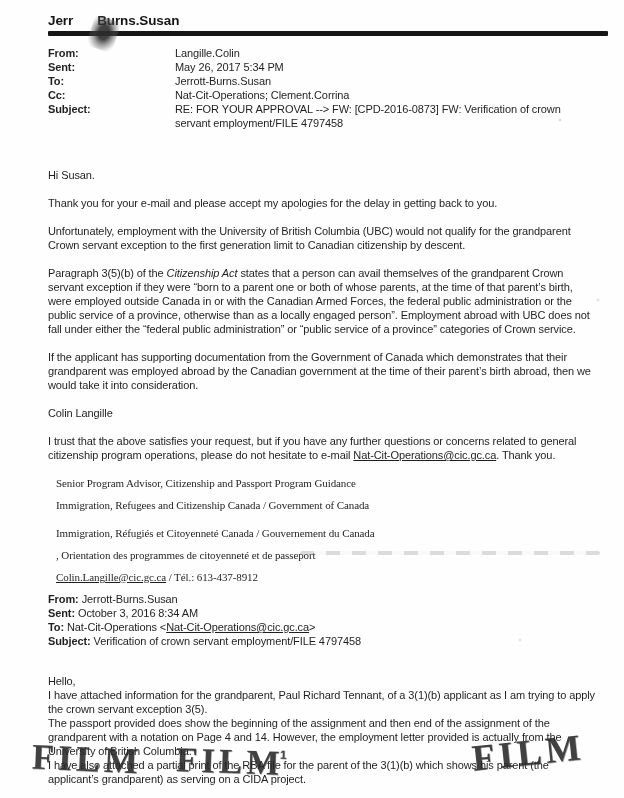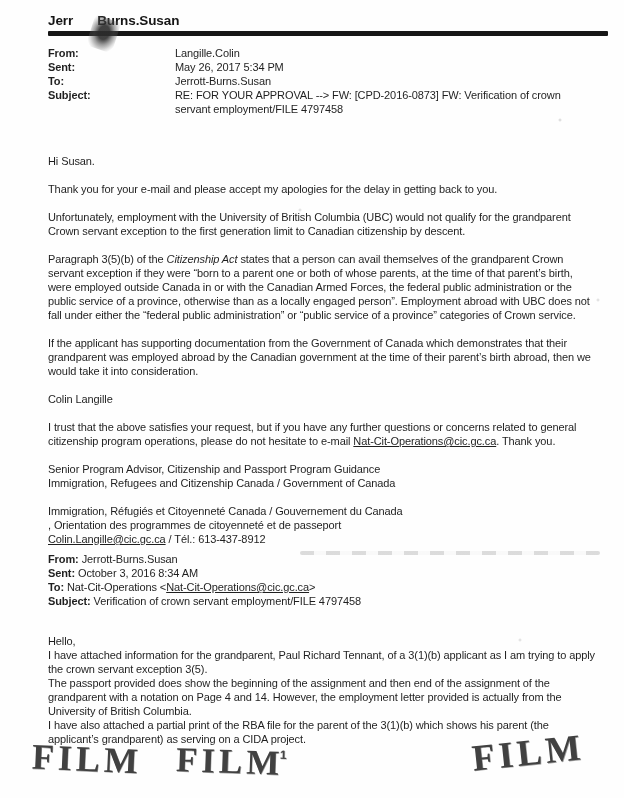--- a/index.html
+++ b/index.html
@@ -60,21 +60,21 @@
   .flabel { flex: none; width: 127px; font-weight: bold; }
   .fvalue { flex: 1; max-width: 423px; }
 
   
   p { margin: 14px 0 0 0; }
   .greeting { margin-top: 38px; }
   .em { font-style: italic; text-align: right; }
   .link { text-decoration: underline; }
 
   .sig { margin-top: 14px; }
-  .sig > div { margin: 0; }
+  .sig > div { margin: 8px; font-family: Liberation Serif, serif; }
 
   .header2 { margin-top: 6px; }
   .header2 > div { margin: 0; }
   .h2label { font-weight: bold; margin-right: 3px; }
 
   .body2 { margin-top: 26px; }
   .body2 p { margin: 0; }
 
   
   .scan-streak {
@@ -130,20 +130,24 @@
       </div>
       <div class="frow">
         <span class="flabel">Sent:</span>
         <span class="fvalue">May 26, 2017 5:34 PM</span>
       </div>
       <div class="frow">
         <span class="flabel">To:</span>
         <span class="fvalue">Jerrott-Burns.Susan</span>
       </div>
       <div class="frow">
+        <span class="flabel">Cc:</span>
+        <span class="fvalue">Nat-Cit-Operations; Clement.Corrina</span>
+      </div>
+      <div class="frow">
         <span class="flabel">Subject:</span>
         <span class="fvalue">RE: FOR YOUR APPROVAL --&gt; FW: [CPD-2016-0873] FW: Verification of crown servant employment/FILE 4797458</span>
       </div>
     </div>
 
     <p class="greeting">Hi Susan.</p>
 
     <p>Thank you for your e-mail and please accept my apologies for the delay in getting back to you.</p>
 
     <p>Unfortunately, employment with the University of British Columbia (UBC) would not qualify for the grandparent Crown servant exception to the first generation limit to Canadian citizenship by descent.</p>

